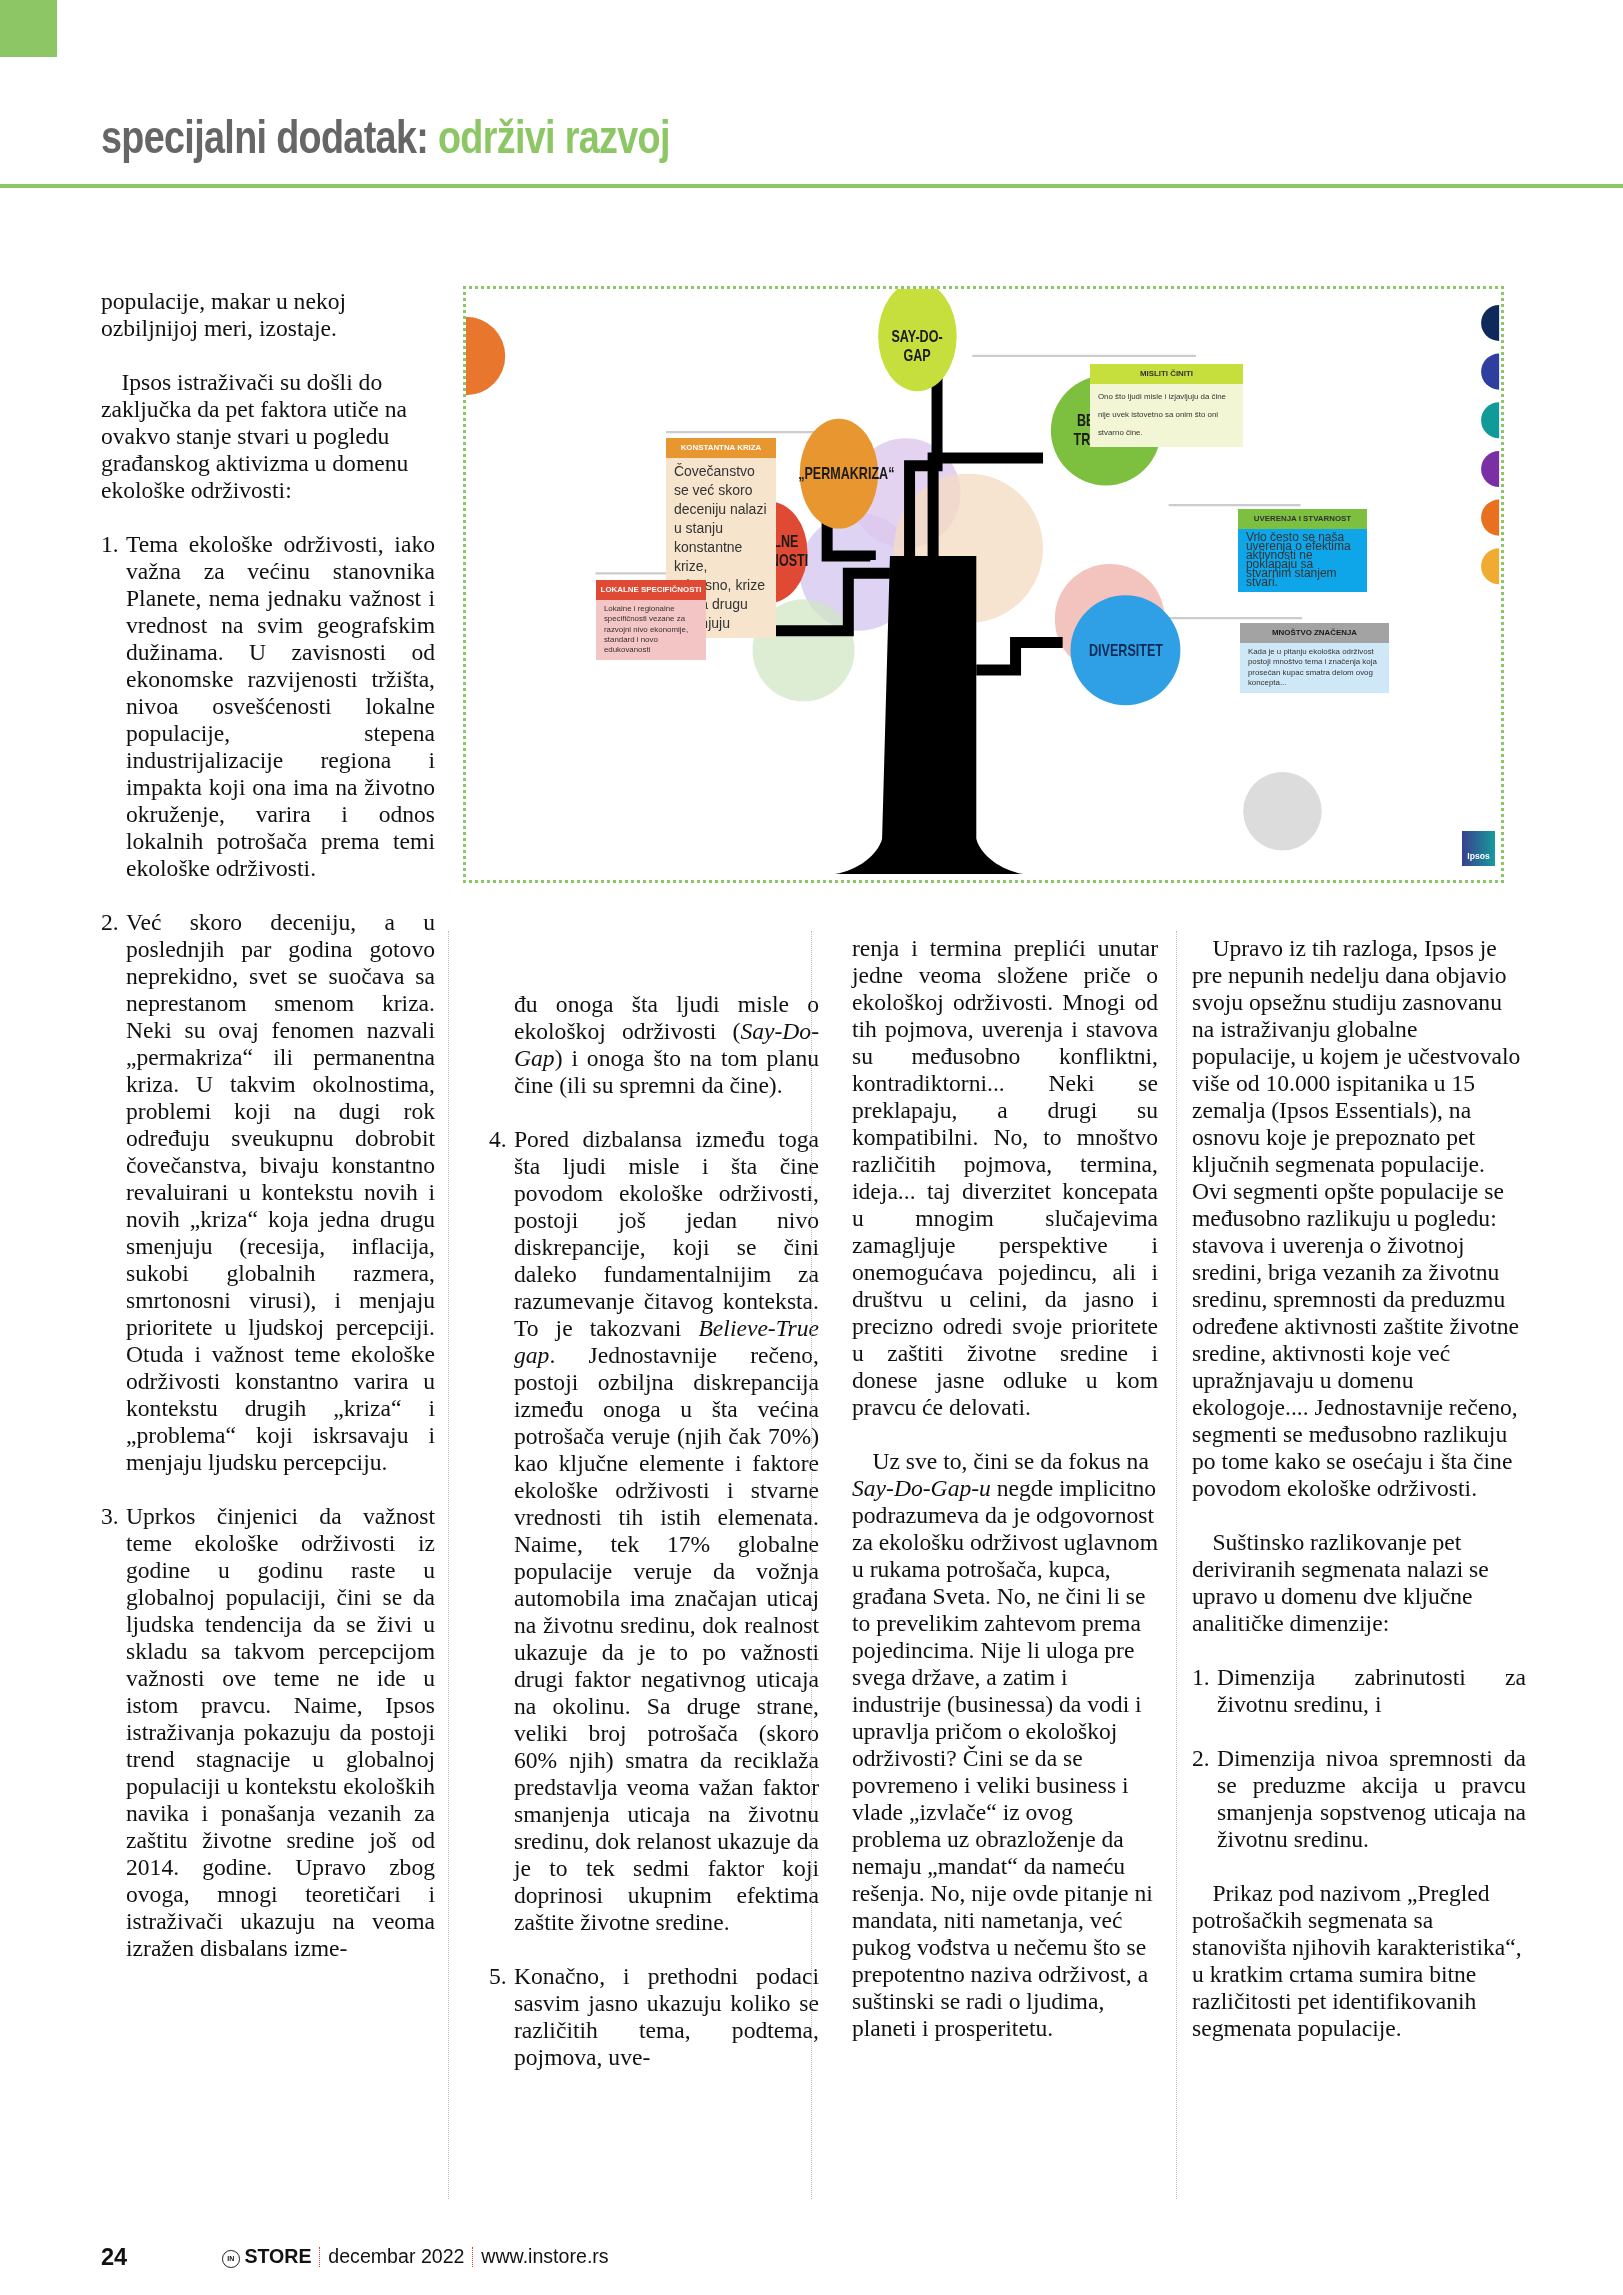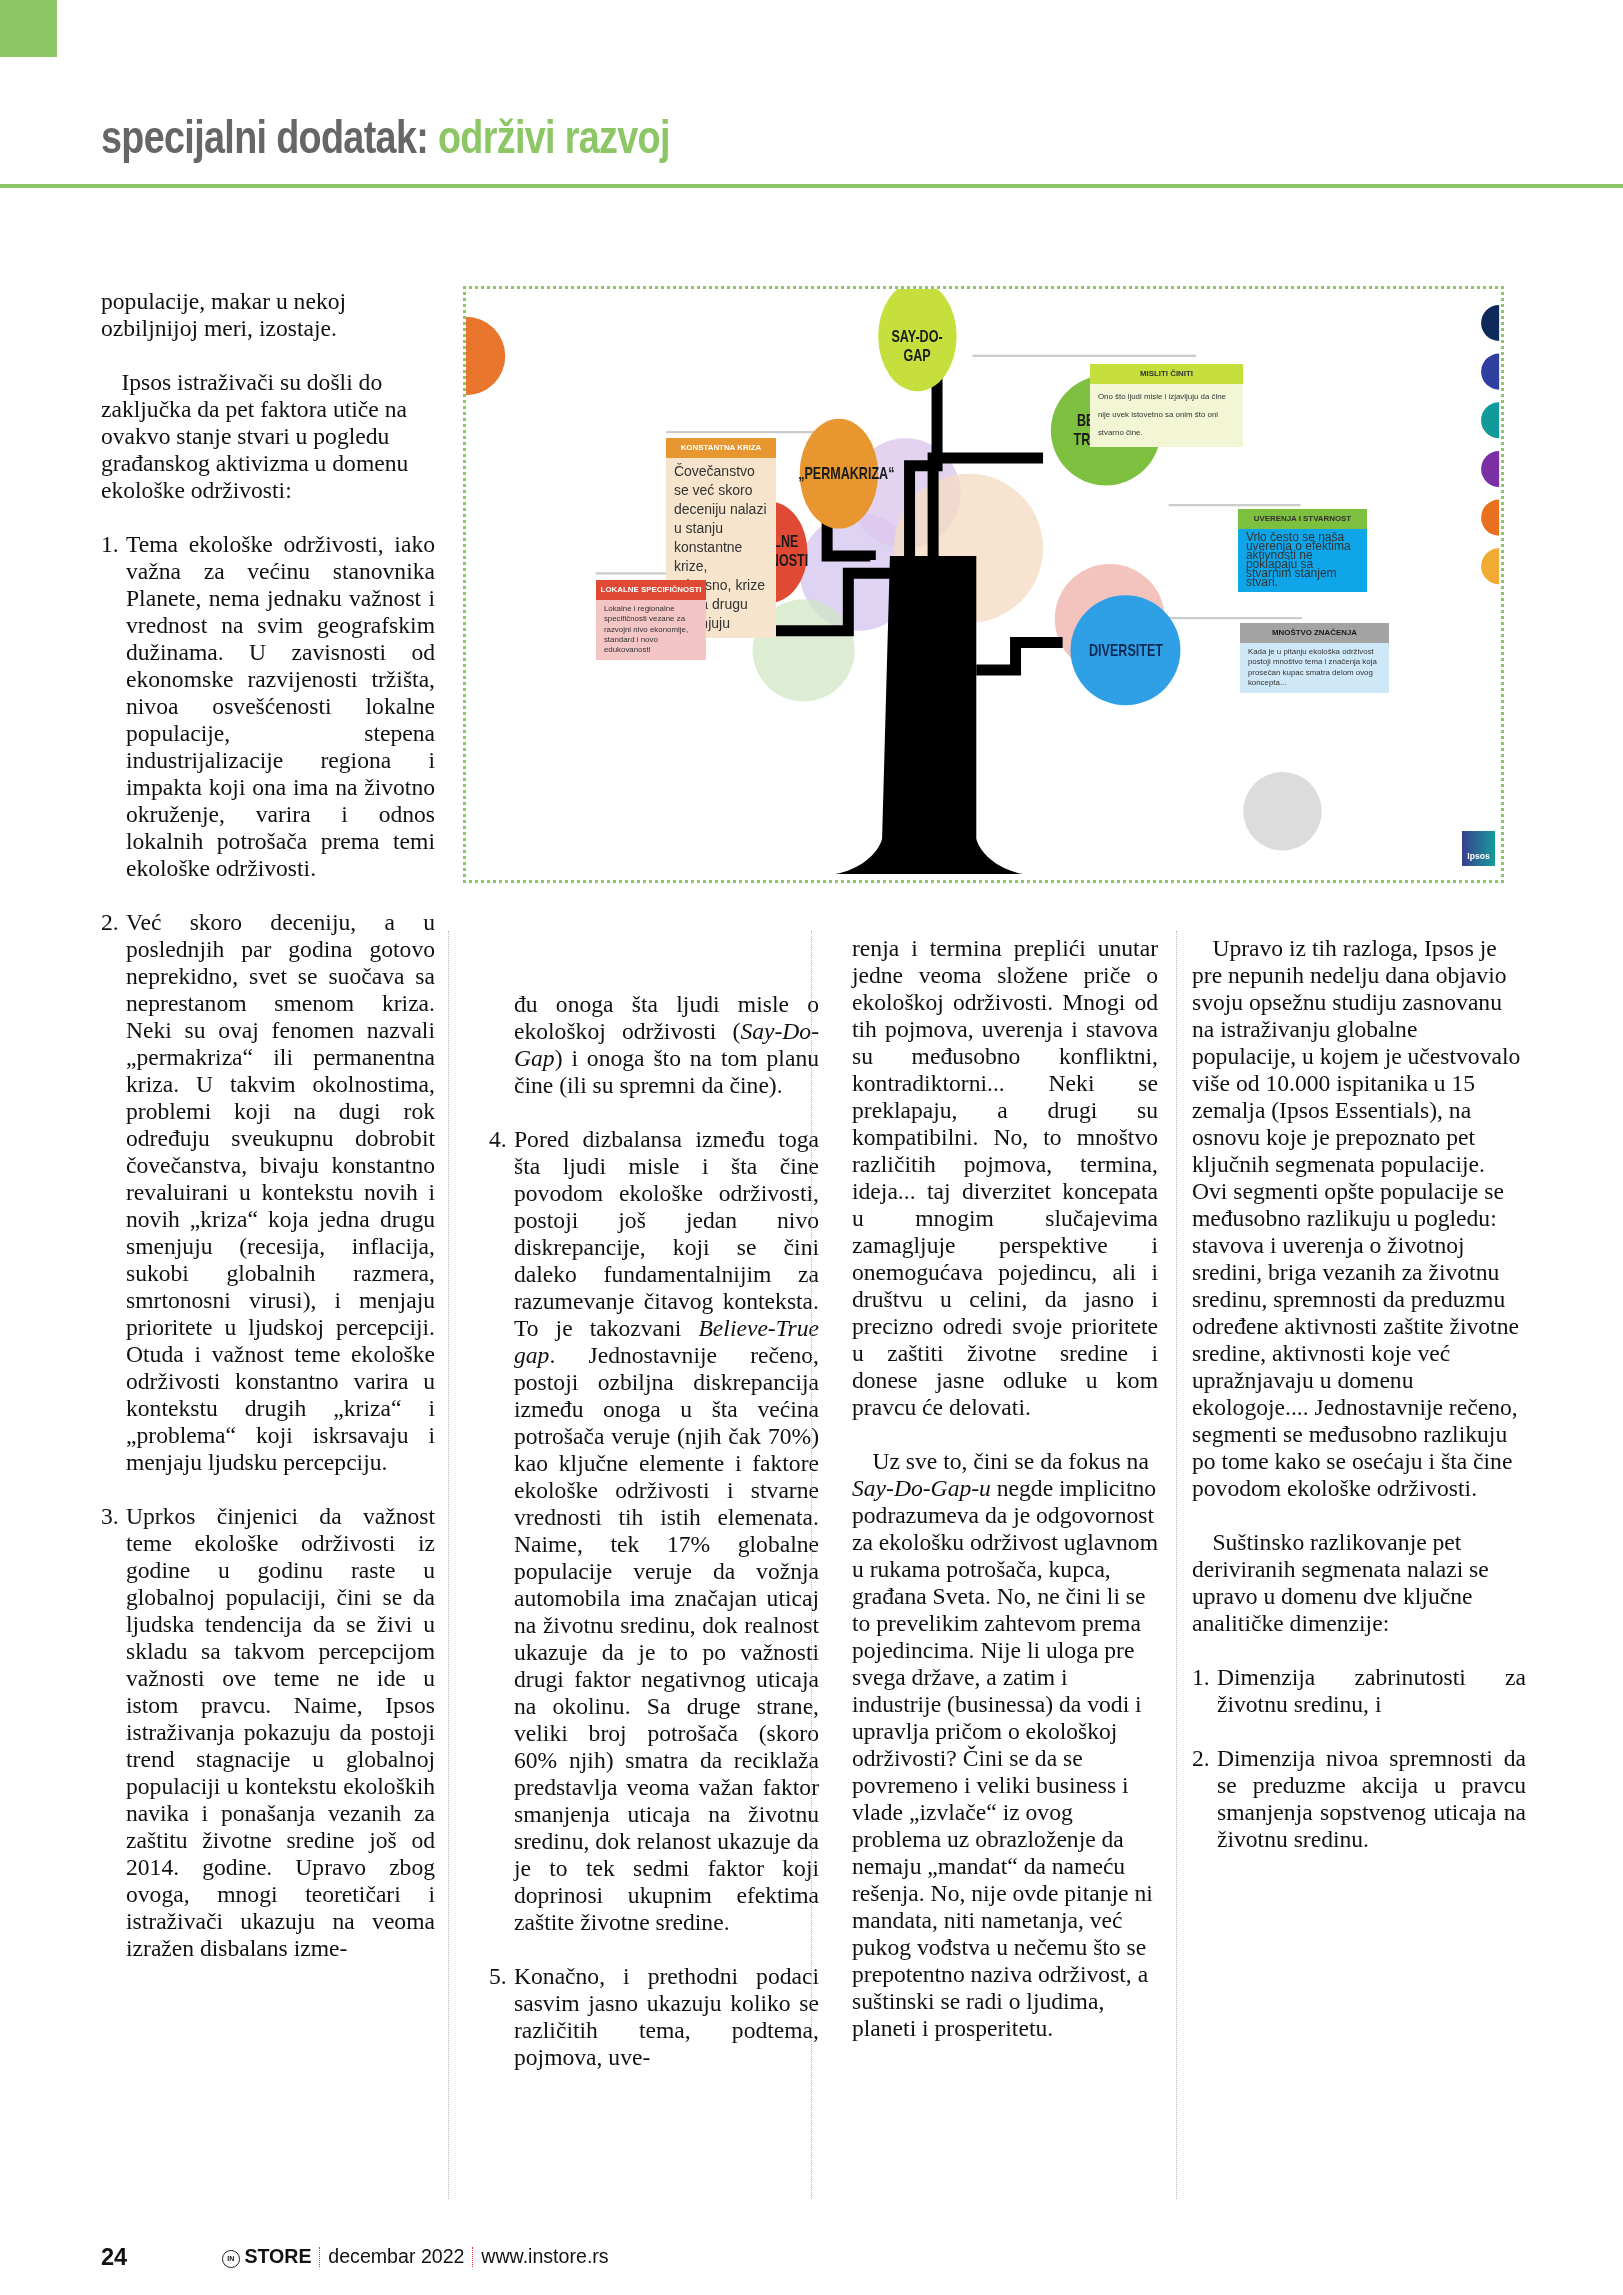--- a/index.html
+++ b/index.html
@@ -159,19 +159,20 @@
   <p class="ind">Upravo iz tih razloga, Ipsos je pre nepunih nedelju dana objavio svoju opsežnu studiju zasnovanu na istraživanju globalne populacije, u kojem je učestvovalo više od 10.000 ispitanika u 15 zemalja (Ipsos Essentials), na osnovu koje je prepoznato pet ključnih segmenata populacije. Ovi segmenti opšte populacije se međusobno razlikuju u pogledu: stavova i uverenja o životnoj sredini, briga vezanih za životnu sredinu, spremnosti da preduzmu određene aktivnosti zaštite životne sredine, aktivnosti koje već upražnjavaju u domenu ekologoje.... Jednostavnije rečeno, segmenti se međusobno razlikuju po tome kako se osećaju i šta čine povodom ekološke održivosti.</p>
   <p class="ind">Suštinsko razlikovanje pet deriviranih segmenata nalazi se upravo u domenu dve ključne analitičke dimenzije:</p>
   <div class="li" style="text-align:justify;">
     <span class="num">1.</span>
     <span>Dimenzija zabrinutosti za životnu sredinu, i</span>
   </div>
   <div class="li" style="text-align:justify;">
     <span class="num">2.</span>
     <span>Dimenzija nivoa spremnosti da se preduzme akcija u pravcu smanjenja sopstvenog uticaja na životnu sredinu.</span>
   </div>
+  <p class="ind">Prikaz pod nazivom „Pregled potrošačkih segmenata sa stanovišta njihovih karakteristika“, u kratkim crtama sumira bitne različitosti pet identifikovanih segmenata populacije.</p>
 </div>
 
 <div class="pagenum">24</div>
 <div class="brand">
   <span class="logo">IN</span><span class="store">STORE</span><span class="dsep"></span><span>decembar 2022</span><span class="dsep"></span><span>www.instore.rs</span>
 </div>
 
 
 </body></html>

